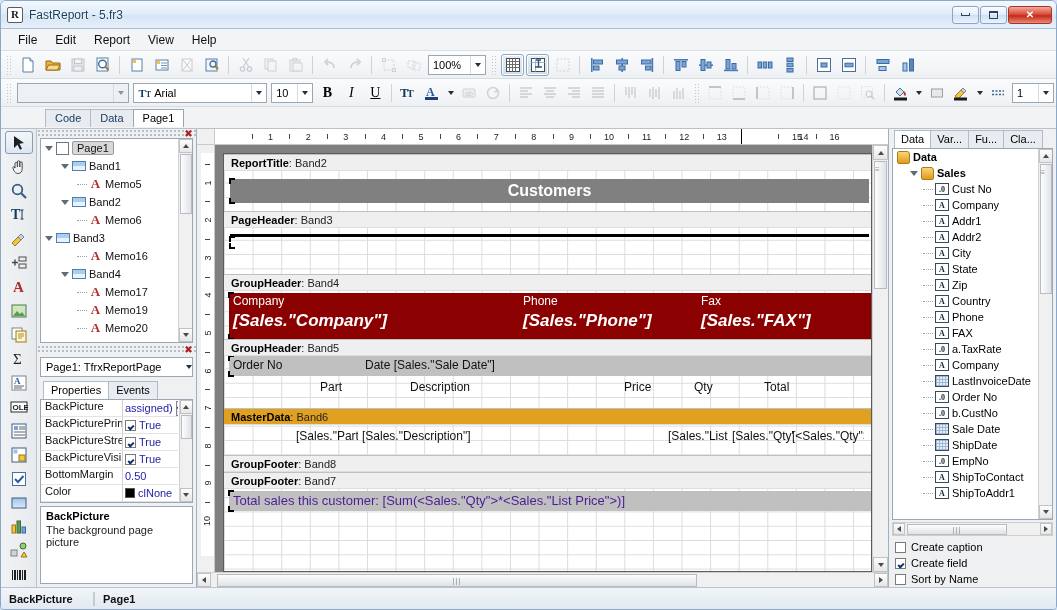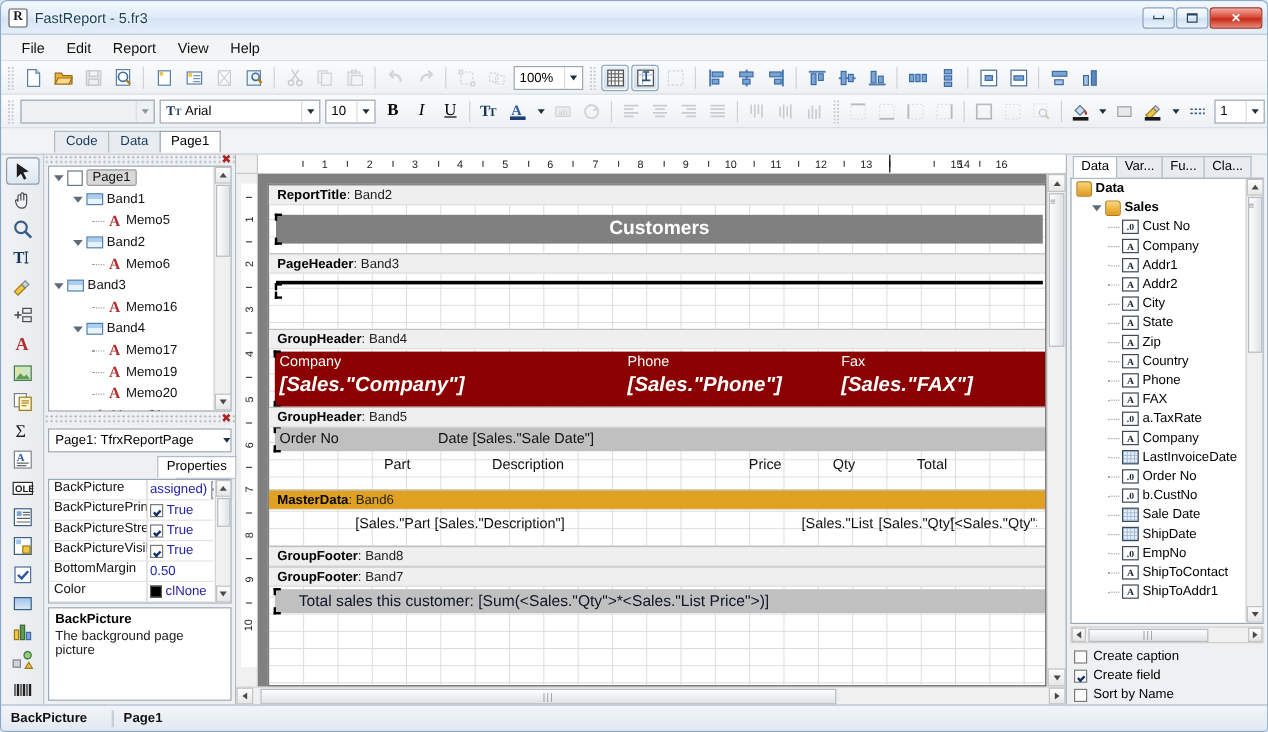--- a/index.html
+++ b/index.html
@@ -215,21 +215,21 @@
   .sthumb { width: 12px; background: linear-gradient(90deg,#fdfdfd,#dfe3e7); border: 1px solid #b6bcc2; margin: 1px 0; }
   .ar-up { width:0;height:0;border-left:3px solid transparent;border-right:3px solid transparent;border-bottom:4px solid #4a4a4a;}
   .ar-dn { width:0;height:0;border-left:3px solid transparent;border-right:3px solid transparent;border-top:4px solid #4a4a4a;}
   .ar-lf { width:0;height:0;border-top:3px solid transparent;border-bottom:3px solid transparent;border-right:4px solid #4a4a4a;}
   .ar-rt { width:0;height:0;border-top:3px solid transparent;border-bottom:3px solid transparent;border-left:4px solid #4a4a4a;}
 
   .objcombo {
     height: 20px; margin: 3px; background: #fff; border: 1px solid #9aa7b4;
     display: flex; align-items: center; padding-left: 5px; font-size: 11px;
   }
-  .proptabs { display: flex; align-items: flex-end; padding-left: 6px; height: 19px; flex-direction: column; }
+  .proptabs { display: flex; align-items: flex-end; padding-left: 6px; height: 19px; }
   .ptab {
     padding: 2px 7px 3px; font-size: 11px;
     background: #e8ecf1; border: 1px solid #b2bcc6; border-bottom: none; margin-right: -1px;
   }
   .ptab.sel { background: #fff; z-index: 2; }
   .propgrid {
     margin: 0 3px; background: #fff; border: 1px solid #9aa7b4;
     position: relative; height: 104px; overflow: hidden;
   }
   .prow { display: flex; height: 17px; border-bottom: 1px solid #e3e3e3; font-size: 11px; }
@@ -1248,21 +1248,21 @@
                   <span style="position:absolute;left:72px;top:4px;font-size:12px;color:#111;white-space:nowrap;overflow:hidden;max-width:62px">[Sales."Part No"]</span>
                   <span style="position:absolute;left:138px;top:4px;font-size:12px;color:#111;white-space:nowrap;overflow:hidden;max-width:160px">[Sales."Description"]</span>
                   <span style="position:absolute;left:444px;top:4px;font-size:12px;color:#111;white-space:nowrap;overflow:hidden;max-width:62px">[Sales."List Price"]</span>
                   <span style="position:absolute;left:508px;top:4px;font-size:12px;color:#111;white-space:nowrap;overflow:hidden;max-width:62px">[Sales."Qty"]</span>
                   <span style="position:absolute;left:568px;top:4px;font-size:12px;color:#111;white-space:nowrap;overflow:hidden;max-width:72px">[&lt;Sales."Qty"&gt;*&lt;Sales."List Pr</span>
                 </div>
                 <div class="bandhdr"><b>GroupFooter</b><span>: Band8</span></div>
                 <div class="bandhdr"><b>GroupFooter</b><span>: Band7</span></div>
                 <div class="bandbody" style="height: 30px;">
                   <div class="obj grey-band" style="left:5px;top:2px;right:0px;height:20px;">
-                    <span style="position:absolute;left:20px;top:2px;font-size:13px;color:#0f172a;white-space:nowrap">Total sales this customer: [Sum(&lt;Sales."Qty"&gt;*&lt;Sales."List Price"&gt;)]</span>
+                    <span style="position:absolute;left:4px;top:2px;font-size:13px;color:#4c1d95;white-space:nowrap">Total sales this customer: [Sum(&lt;Sales."Qty"&gt;*&lt;Sales."List Price"&gt;)]</span>
                     <span class="handlemark hl-tl"></span>
                     <span class="handlemark hl-bl"></span>
                   </div>
                 </div>
               </div>
           </div>
         </div>
 
         <div style="width:16px;background:#f0f0f0;border-left:1px solid #d0d0d0;display:flex;flex-direction:column;align-items:center">
           <div class="sbtn" style="width:15px;height:15px">

